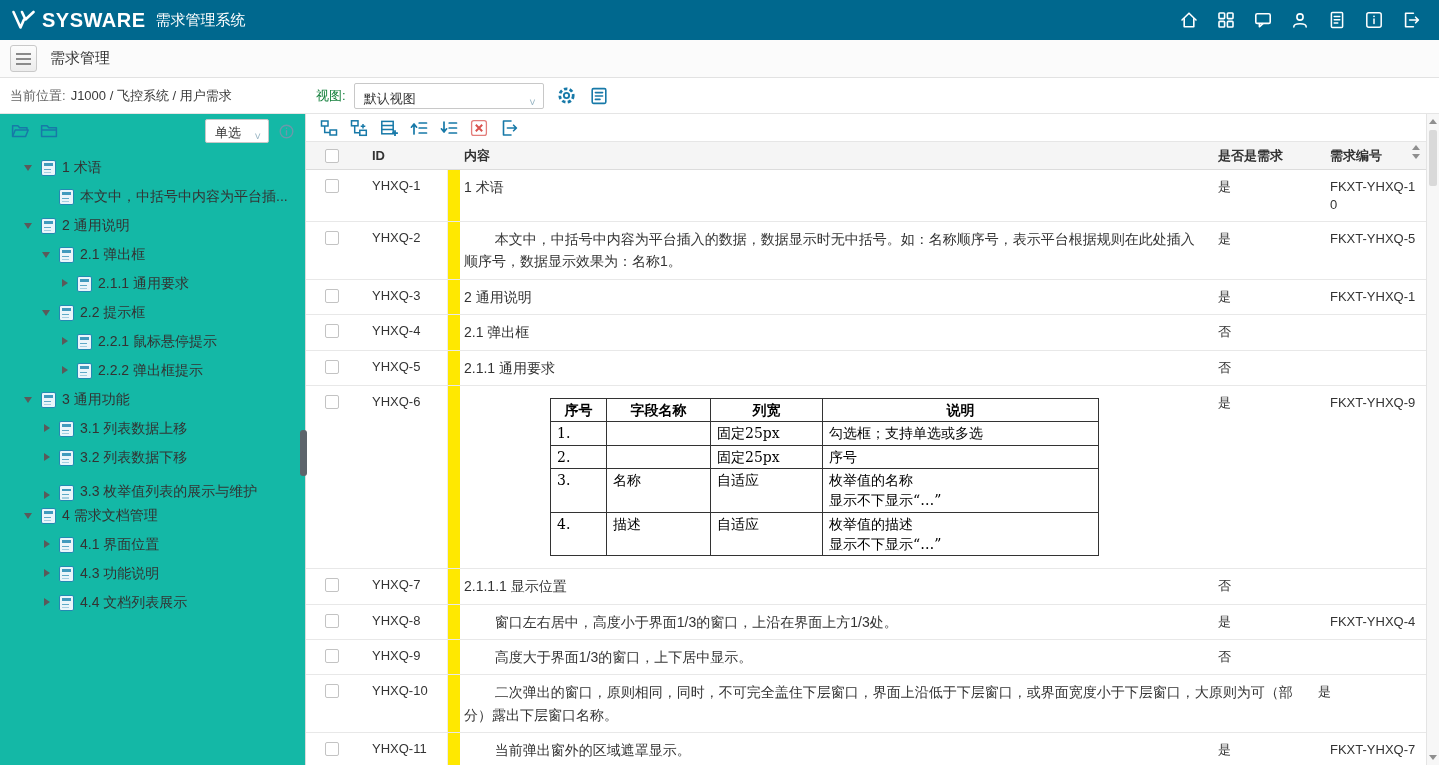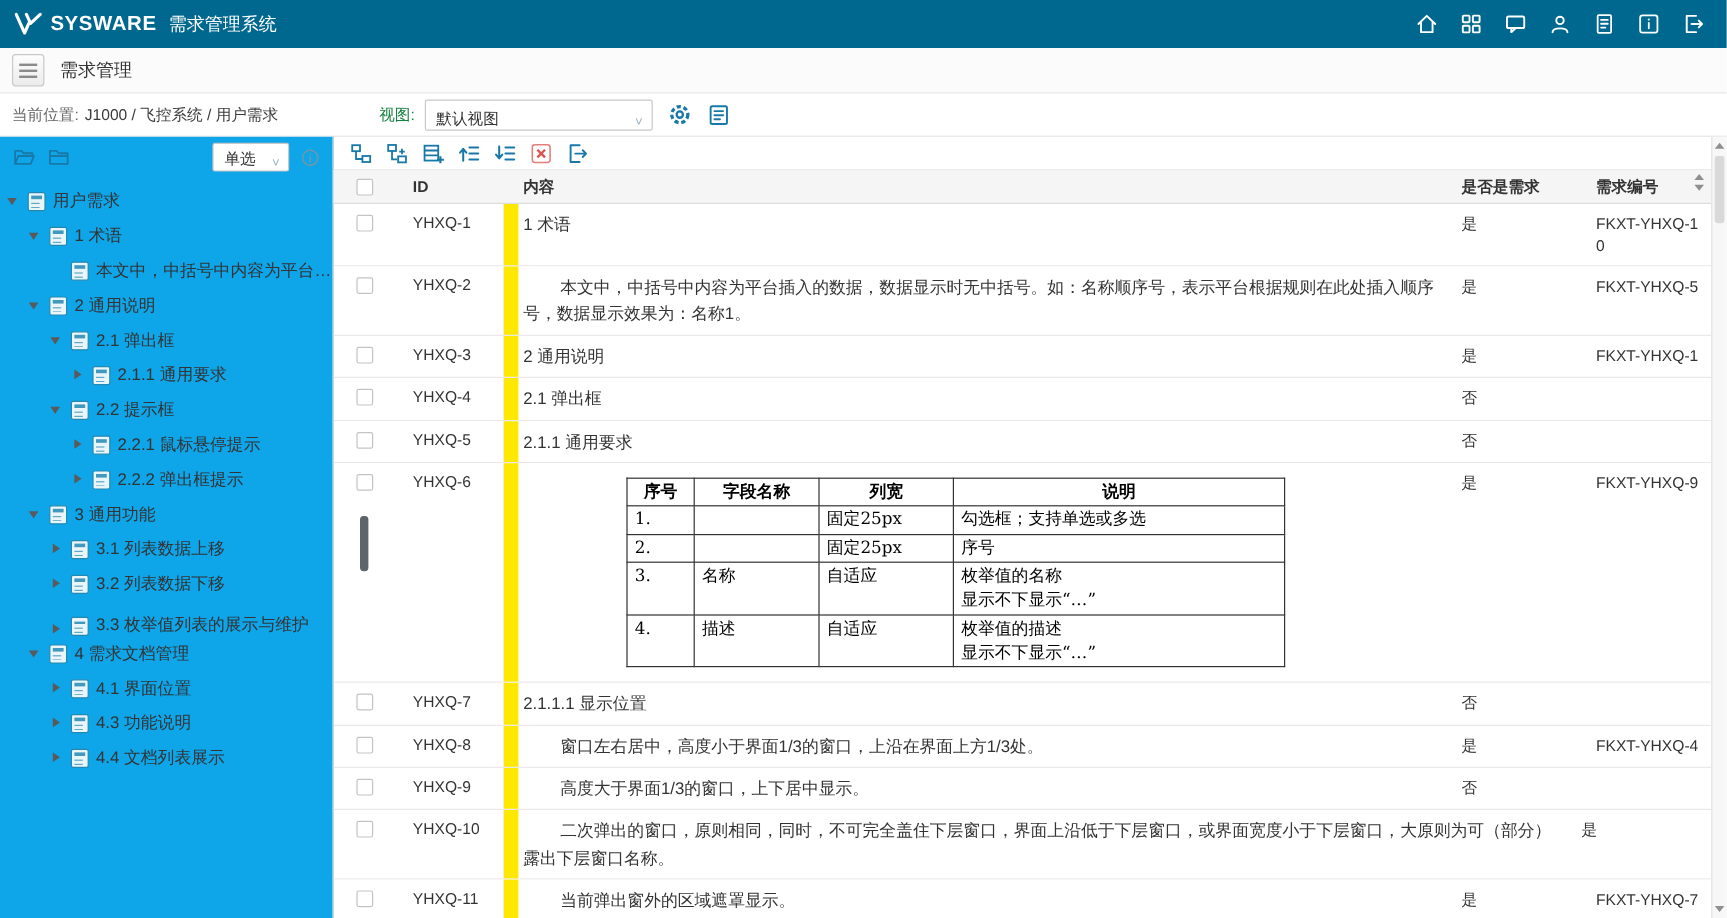--- a/index.html
+++ b/index.html
@@ -3,21 +3,21 @@
 <meta charset="utf-8">
 <style>
   * { box-sizing: border-box; margin: 0; padding: 0; }
   html, body { width: 1439px; height: 765px; }
   body { font-family: "Liberation Sans", "DejaVu Sans", sans-serif; background: #fff; overflow: hidden; color: #333; }
   .app { width: 1439px; height: 765px; display: flex; flex-direction: column; }
 
   
   .topbar { height: 40px; flex: none; background: var(--topbar-bg, #00688E); display: flex; align-items: center; justify-content: space-between; padding: 0 18px 0 12px; }
   .brand { display: flex; align-items: center; gap: 7px; color: #fff; }
-  .brand-name { font-weight: bold; font-size: 17px; letter-spacing: .5px; }
+  .brand-name { font-weight: bold; font-size: 20px; letter-spacing: .5px; }
   .brand-sub { font-size: 15px; margin-left: 3px; }
   .top-icons { display: flex; align-items: center; gap: 17px; }
   .icon-btn { background: none; border: none; padding: 0; display: flex; align-items: center; justify-content: center; cursor: pointer; }
 
   
   .appbar { height: 38px; flex: none; background: #fbfbfb; border-bottom: 1px solid #e2e2e2; display: flex; align-items: center; gap: 13px; padding: 0 10px; }
   .menu-btn { width: 27px; height: 27px; border: 1px solid #c9c9c9; border-radius: 3px; background: linear-gradient(#fdfdfd, #ececec); display: flex; flex-direction: column; justify-content: center; align-items: center; gap: 3px; cursor: pointer; }
   .menu-btn i { display: block; width: 15px; height: 2px; background: #8a8a8a; }
   .page-title { font-size: 15px; color: #333; }
 
@@ -31,21 +31,21 @@
   .mini-select { height: 26px; border: 1px solid #c8c8c8; border-radius: 2px; background: #fff; display: flex; align-items: flex-end; justify-content: space-between; padding: 0 7px 0 9px; cursor: pointer; color: #333; }
   .view-select { width: 190px; margin-left: -4px; }
   .chev { color: #9ab6c4; font-size: 11px; margin-left: 6px; }
   .teal { color: var(--accent, #1779A8); }
   .red { color: var(--danger, #D9534F); }
 
   
   .content { flex: 1; min-height: 0; display: flex; position: relative; }
 
   
-  .sidebar { width: 278px; flex: none; border-right: 1px solid #dcdcdc; display: flex; flex-direction: column; min-height: 0; background: #0ea5e9; }
+  .sidebar { width: 306px; flex: none; border-right: 1px solid #dcdcdc; display: flex; flex-direction: column; min-height: 0; background: #14b8a6; }
   .side-toolbar { height: 34px; flex: none; display: flex; align-items: center; gap: 9px; padding: 0 10px; }
   .side-toolbar .spacer { flex: 1; }
   .mode-select { width: 64px; height: 24px; font-size: 13px; }
   .tree { flex: 1; overflow: hidden; padding-top: 5px; }
   .tree-item { height: 29px; display: flex; align-items: center; gap: 6px; font-size: 14px; color: #333; cursor: pointer; white-space: nowrap; overflow: hidden; }
   .tree-arrow { width: 11px; height: 11px; flex: none; position: relative; }
   .tree-arrow.collapsed::before { content: ''; position: absolute; left: 2px; top: 1px; border-left: 6px solid #5a5a5a; border-top: 4px solid transparent; border-bottom: 4px solid transparent; }
   .tree-arrow.expanded::before { content: ''; position: absolute; left: 0; top: 3px; border-top: 6px solid #5a5a5a; border-left: 4px solid transparent; border-right: 4px solid transparent; }
   .tree-arrow.leaf { visibility: hidden; }
   .doc-icon { width: 15px; height: 16px; flex: none; border: 1.5px solid #2389B2; border-radius: 2px; background: #EAF5FA; position: relative; }
@@ -218,25 +218,20 @@
         </div>
         <button class="icon-btn" style="color:#6b99ab;">
           <svg width="17" height="17" viewBox="0 0 20 20" fill="none" stroke="currentColor" stroke-width="1.6" stroke-linecap="round">
             <circle cx="10" cy="10" r="7.4"></circle>
               <path d="M10 9 V14"></path>
               <circle cx="10" cy="6.2" r="0.9" fill="currentColor" stroke="none"></circle>
           </svg>
         </button>
       </div>
       <div class="tree">
-          <div class="tree-item" style="padding-left: 6px;">
-            <span class="tree-arrow expanded"></span>
-            <span class="doc-icon"></span>
-            <span class="tree-label">用户需求</span>
-          </div>
           <div class="tree-item" style="padding-left: 24px;">
             <span class="tree-arrow expanded"></span>
             <span class="doc-icon"></span>
             <span class="tree-label">1 术语</span>
           </div>
           <div class="tree-item" style="padding-left: 42px;">
             <span class="tree-arrow leaf"></span>
             <span class="doc-icon"></span>
             <span class="tree-label">本文中，中括号中内容为平台插...</span>
           </div>

